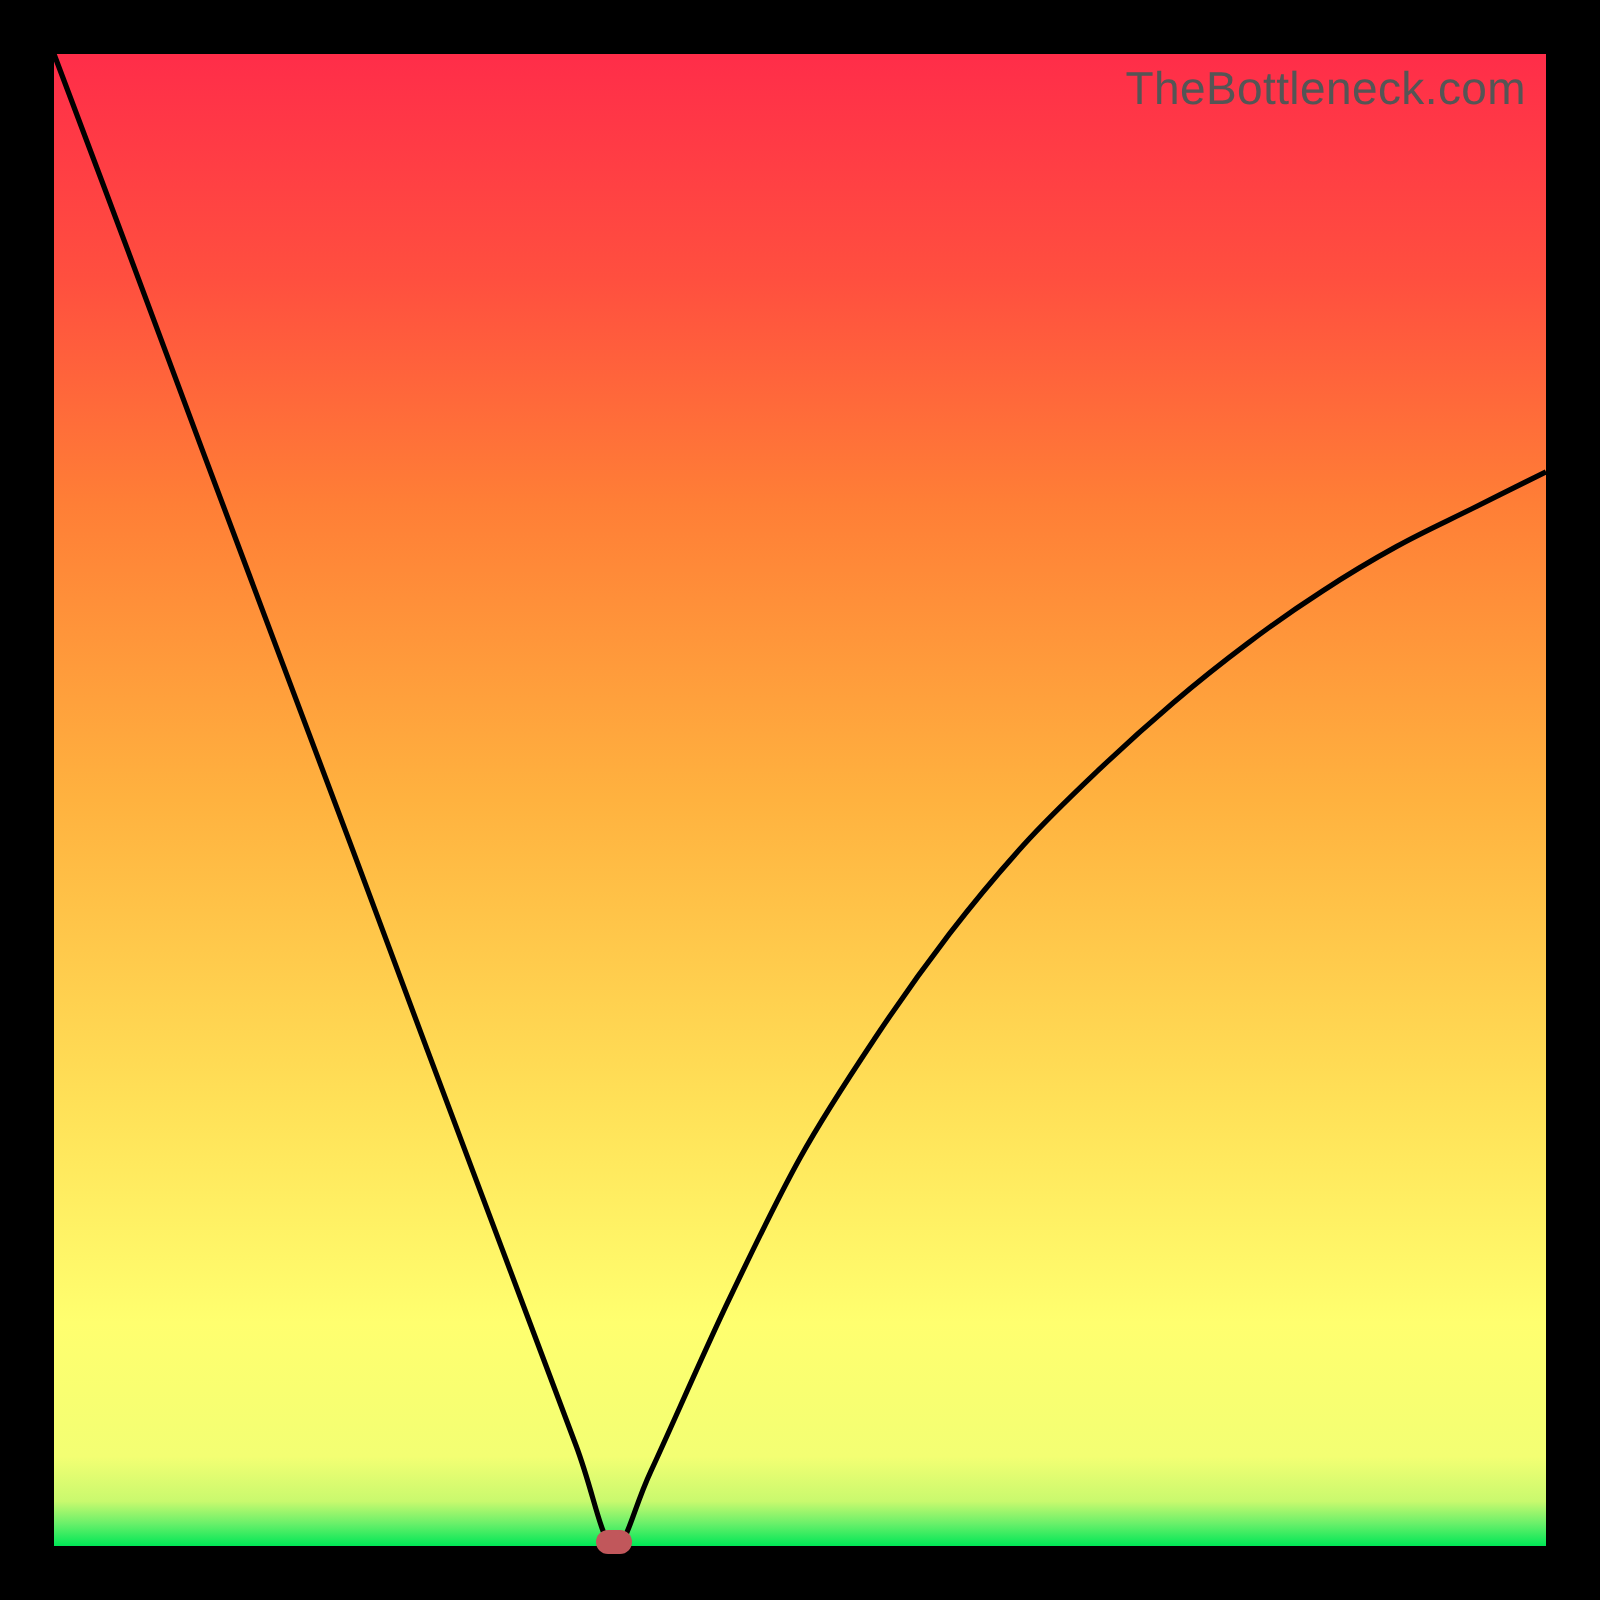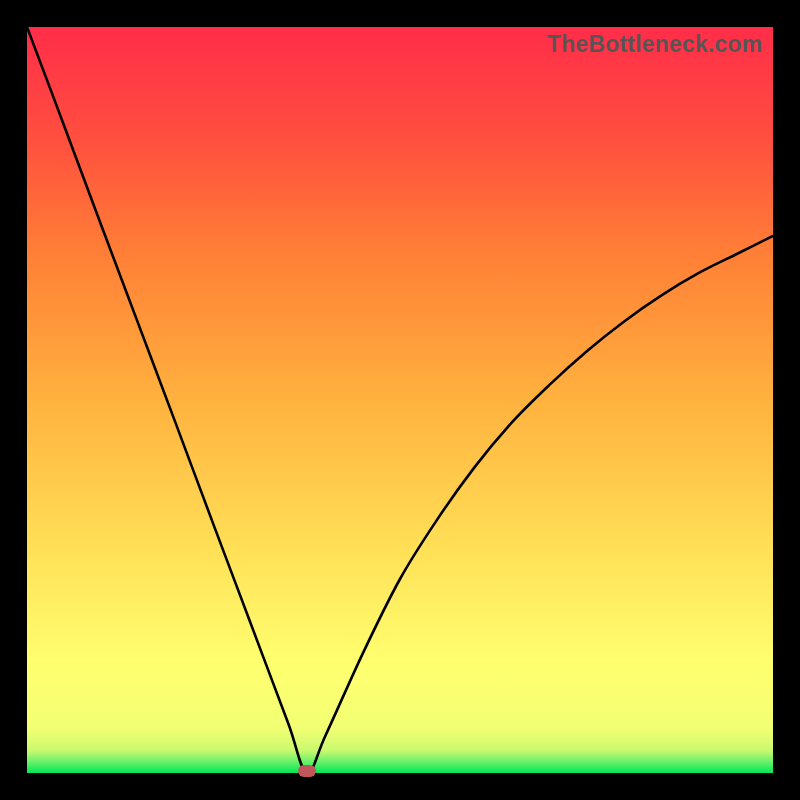--- a/index.html
+++ b/index.html
@@ -37,21 +37,21 @@
       #ff4f3f 85%,
       #ff2d49 100%
     );
   }
   .watermark {
     position: absolute;
     top: 4px;
     right: 10px;
     color: #555;
     font-size: 23px;
-    font-weight: 700;
+    font-weight: 400;
     letter-spacing: 0.2px;
     user-select: none;
   }
   svg.curve {
     position: absolute;
     left: 0;
     top: 0;
     width: 746px;
     height: 746px;
     overflow: visible;

